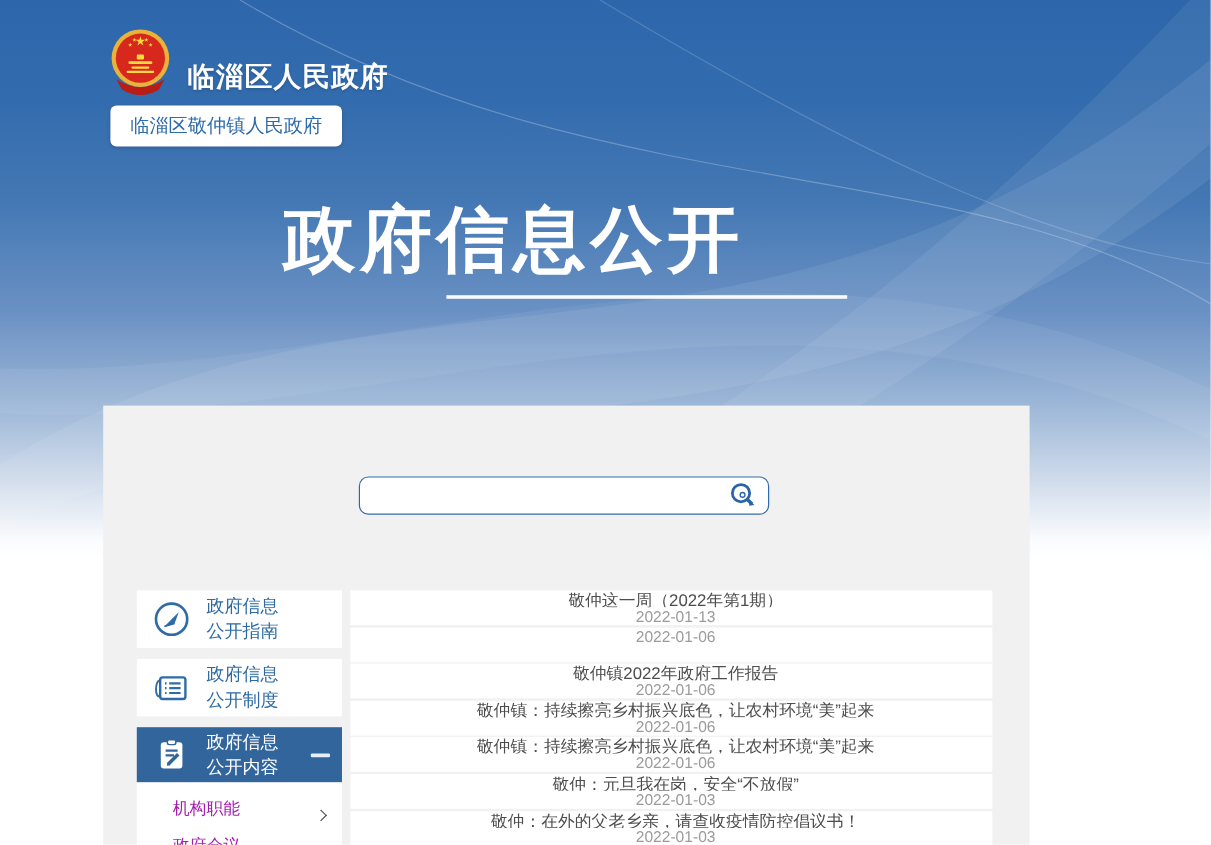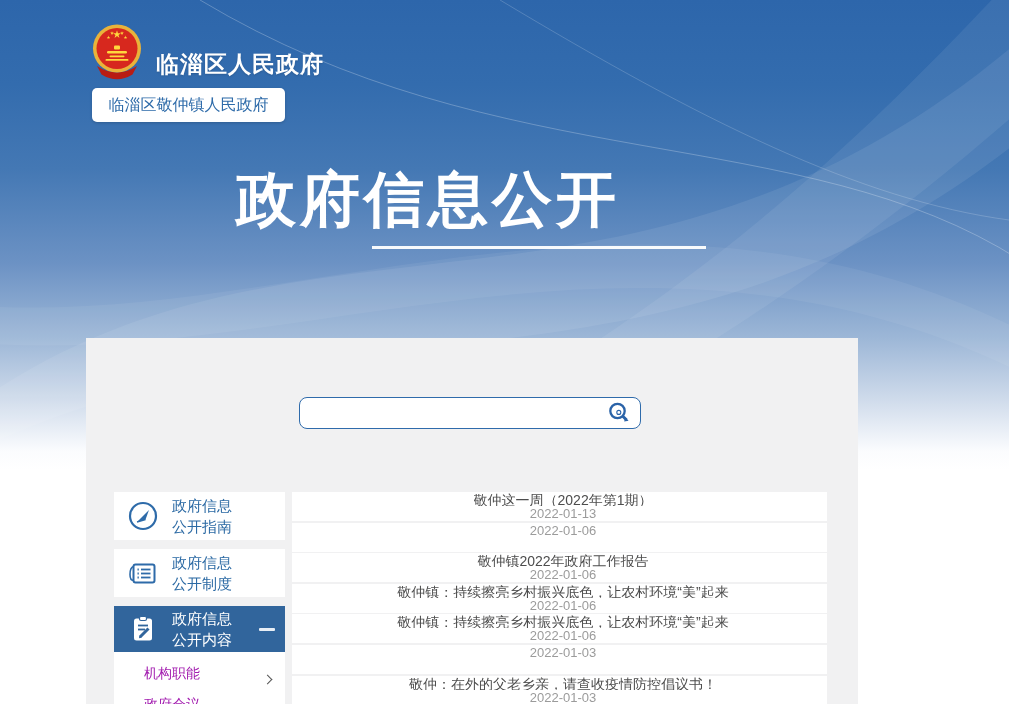--- a/index.html
+++ b/index.html
@@ -240,20 +240,21 @@
         <span class="news-title">敬仲镇：持续擦亮乡村振兴底色，让农村环境“美”起来</span>
         <span class="news-date">2022-01-06</span>
       </div>
 
       <div class="news-row">
         <span class="news-title">敬仲镇：持续擦亮乡村振兴底色，让农村环境“美”起来</span>
         <span class="news-date">2022-01-06</span>
       </div>
 
       <div class="news-row">
+        <span class="news-title">敬仲：元旦我在岗，安全“不放假”</span>
         <span class="news-date">2022-01-03</span>
       </div>
 
       <div class="news-row">
         <span class="news-title">敬仲：在外的父老乡亲，请查收疫情防控倡议书！</span>
         <span class="news-date">2022-01-03</span>
       </div>
     </section>
 
 </main>

